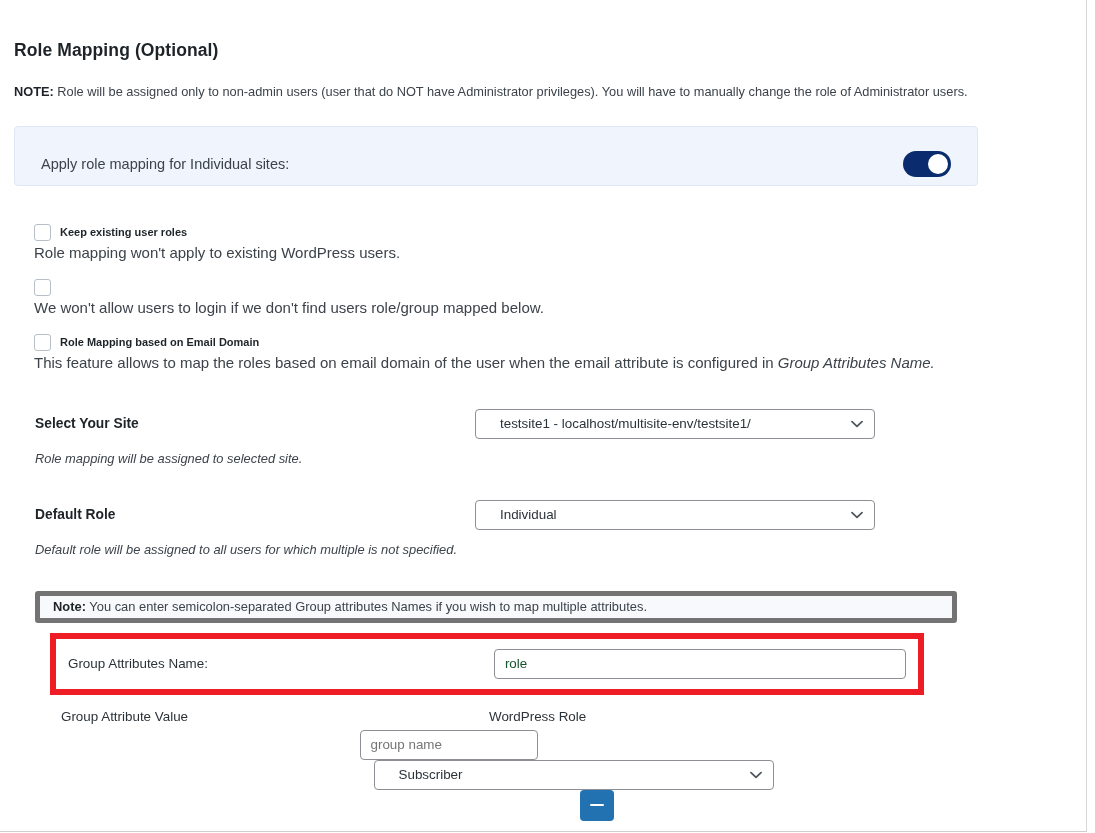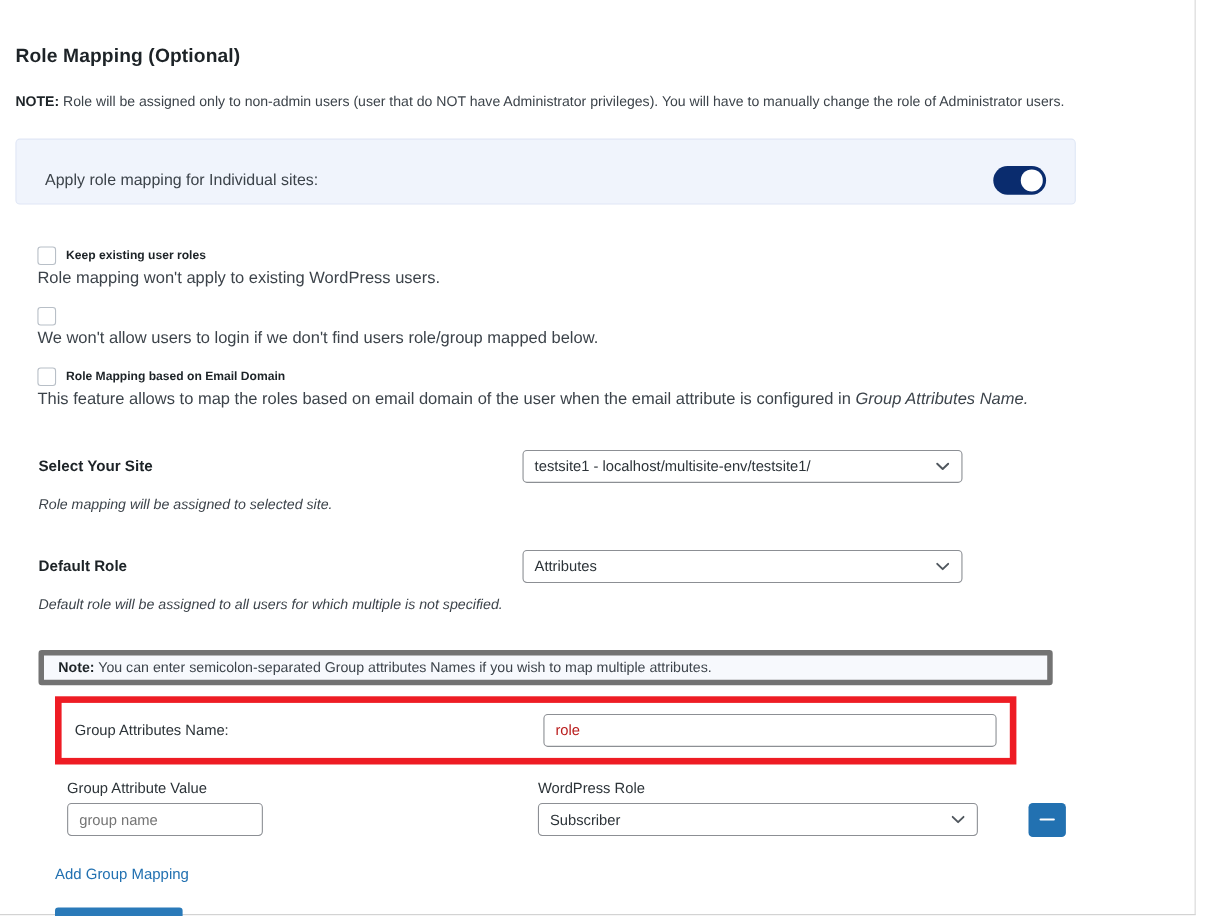--- a/index.html
+++ b/index.html
@@ -126,21 +126,21 @@
   }
   .select-box {
     width: 400px;
     height: 30px;
     border: 1px solid #8c8f94;
     border-radius: 4px;
     background: #fff;
     display: flex;
     align-items: center;
     justify-content: space-between;
-    padding: 0 11px 0 10px;
+    padding: 0 11px 0 24px;
     font-size: 13.4px;
     color: #2c3338;
     cursor: pointer;
   }
   .chev {
     width: 12px; height: 8px;
     flex: none;
     color: #50575e;
   }
   .chev svg { display: block; }
@@ -179,37 +179,38 @@
     color: #2c3338;
   }
   .text-input {
     width: 414px;
     height: 30px;
     border: 1px solid #8c8f94;
     border-radius: 4px;
     background: #fff;
     padding: 0 10px;
     font-size: 13.4px;
-    color: #b91c1c;
+    color: #14532d;
     font-family: "Liberation Sans", sans-serif;
     line-height: 28px;
   }
 
   
   .map-head {
     display: flex;
     margin-left: 47px;
     margin-bottom: 6px;
   }
   .map-head .h1 { width: 428px; font-size: 13.4px; color: #2c3338; }
   .map-head .h2 { font-size: 13.4px; color: #2c3338; }
   .map-row {
     display: flex;
     align-items: center;
     margin-left: 47px;
+    flex-direction: column;
   }
   .map-row .slot1 { width: 428px; }
   .map-row .val-input {
     width: 178px;
     height: 30px;
     border: 1px solid #8c8f94;
     border-radius: 4px;
     background: #fff;
     padding: 0 10px;
     font-size: 13.4px;
@@ -306,21 +307,21 @@
             </svg>
         </span>
       </div>
     </div>
     <div class="field-desc">Role mapping will be assigned to selected site.</div>
 
     
     <div class="field-row">
       <span class="field-label">Default Role</span>
       <div class="select-box">
-        <span>Attributes</span>
+        <span>Individual</span>
         <span class="chev">
           <svg viewBox="0 0 12 8" width="12" height="8">
               <path d="M1 1.6 L6 6.4 L11 1.6" fill="none" stroke="currentColor" stroke-width="1.8" stroke-linecap="round" stroke-linejoin="round"></path>
             </svg>
         </span>
       </div>
     </div>
     <div class="field-desc">Default role will be assigned to all users for which multiple is not specified.</div>
 
     

